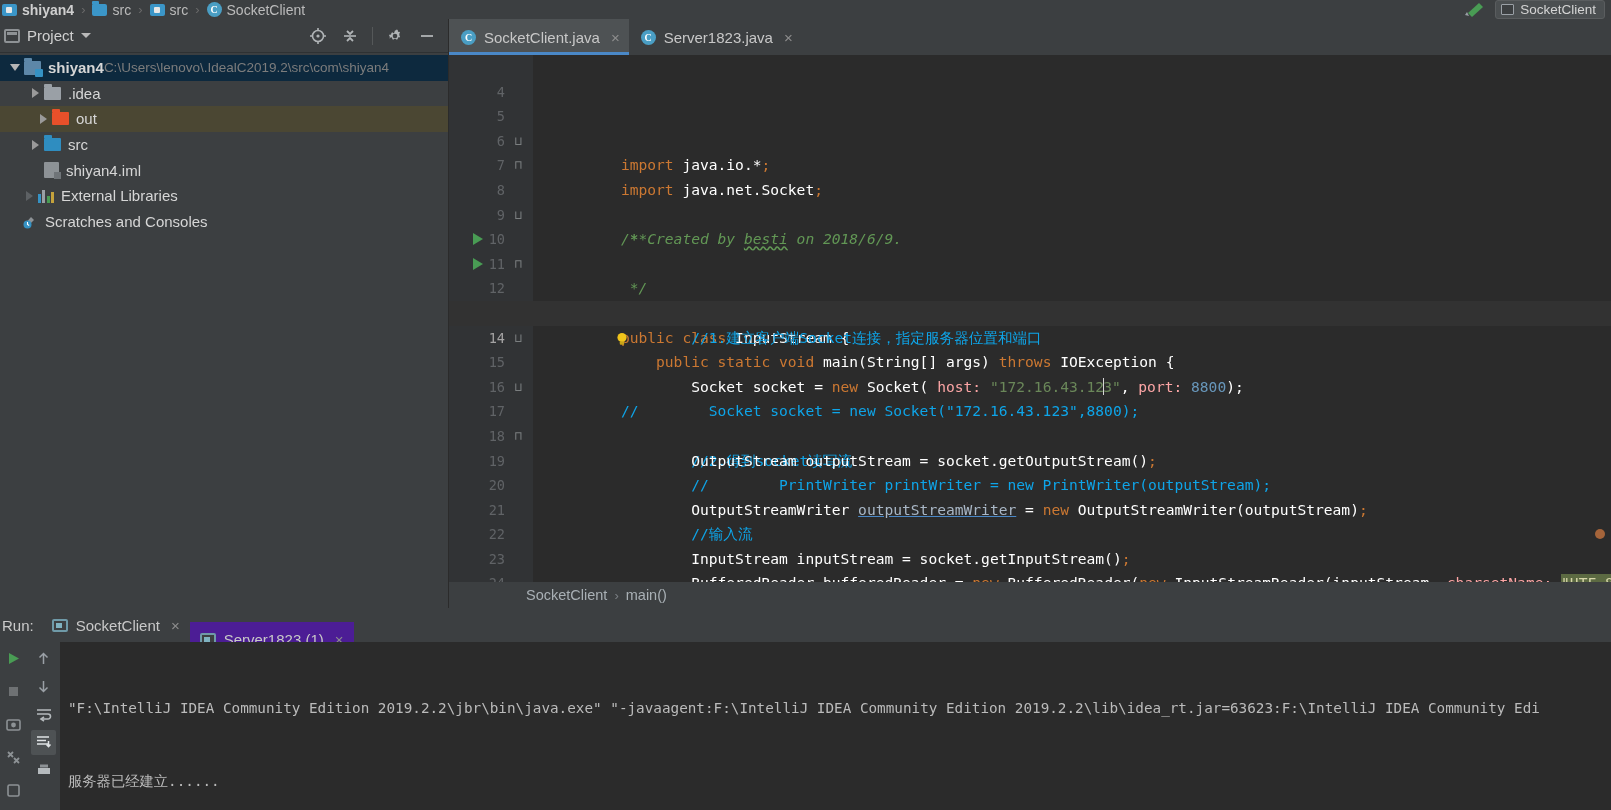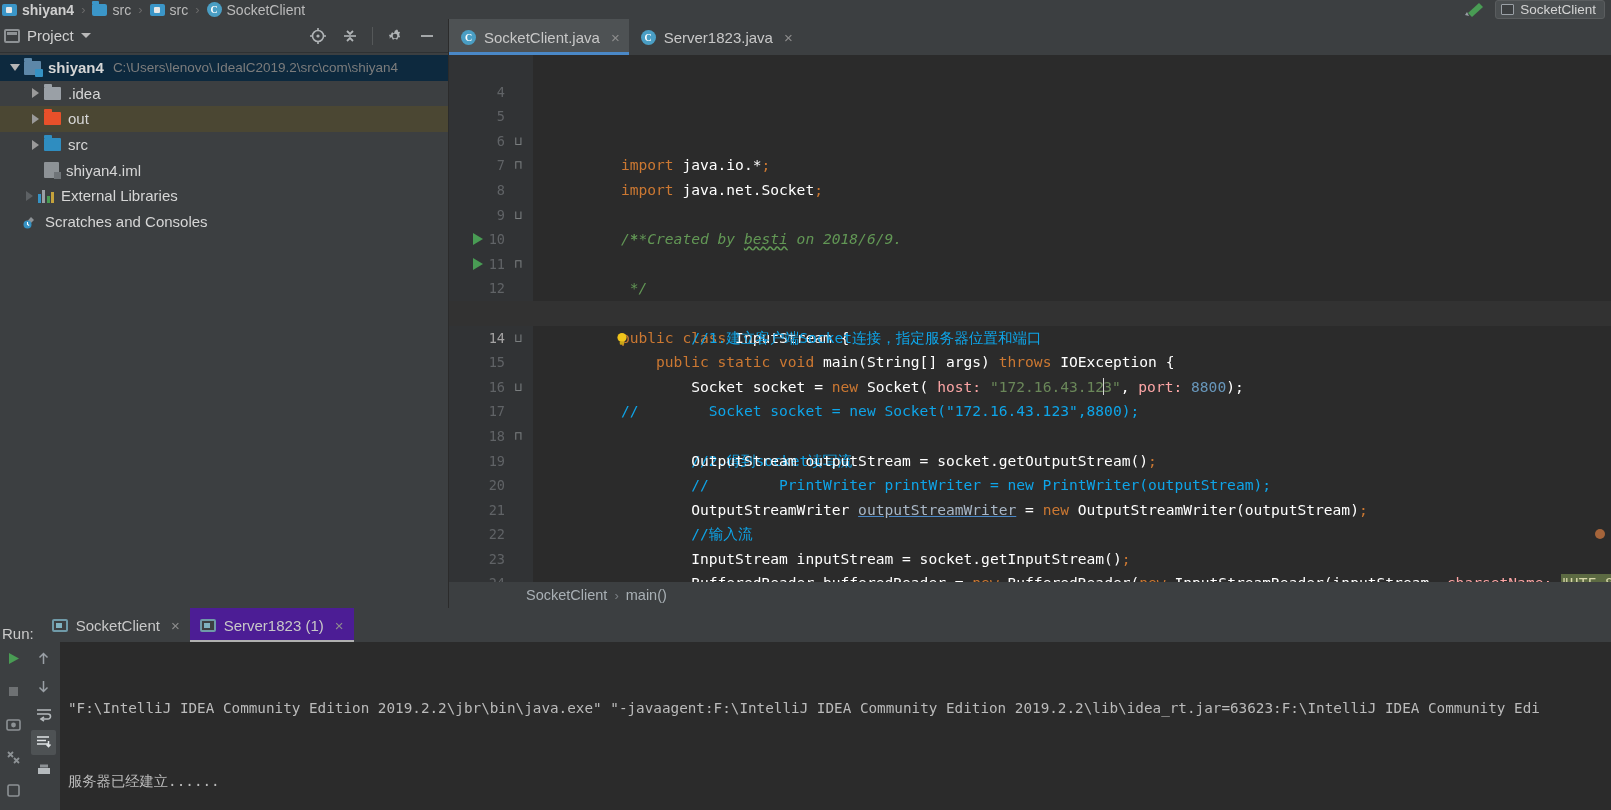--- a/index.html
+++ b/index.html
@@ -56,21 +56,21 @@
   .vsep { width: 1px; height: 18px; background: #555859; margin: 0 5px; }
 
   .tree { padding-top: 2px; font-size: 15px; color: #d6d6d6; }
   .trow { height: 25.6px; display: flex; align-items: center; padding-left: 6px; gap: 0; white-space: nowrap; }
   .trow.sel { background: #0d293e; }
   .trow.hl  { background: #4b4733; }
   .tarrow { width: 18px; display:flex; align-items:center; justify-content:center; flex: 0 0 18px; }
   .tarrow .t-r { width:0;height:0;border-top:5px solid transparent;border-bottom:5px solid transparent;border-left:7px solid #9a9a9a;}
   .tarrow .t-d { width:0;height:0;border-left:5px solid transparent;border-right:5px solid transparent;border-top:7px solid #b5b5b5;}
   .tlabel { margin-left: 7px; }
-  .tpath { color: #7c7c7c; font-size: 13.5px; margin-left: 9px; }
+  .tpath { color: #7c7c7c; font-size: 13.5px; }
   .ic-mod { width: 17px; height: 14px; background: #5d87a8; border-radius: 1px; position: relative; }
   .ic-mod::before { content:""; position:absolute; left:0; top:-3px; width:8px;height:3px;background:#5d87a8;border-radius:1px 1px 0 0;}
   .ic-mod::after { content:""; position:absolute; right:-2px; bottom:-2px; width:8px;height:8px;background:#3592c4;border-radius:1px;}
   .ic-f-grey { width: 17px; height: 13px; background: #9aa0a6; border-radius: 1px; position: relative; }
   .ic-f-grey::before { content:""; position:absolute; left:0; top:-3px; width:8px;height:3px;background:#9aa0a6;border-radius:1px 1px 0 0;}
   .ic-f-orange { width: 17px; height: 13px; background: #e8502a; border-radius: 1px; position: relative; }
   .ic-f-orange::before { content:""; position:absolute; left:0; top:-3px; width:8px;height:3px;background:#e8502a;border-radius:1px 1px 0 0;}
   .ic-f-blue { width: 17px; height: 13px; background: #2f8dc0; border-radius: 1px; position: relative; }
   .ic-f-blue::before { content:""; position:absolute; left:0; top:-3px; width:8px;height:3px;background:#2f8dc0;border-radius:1px 1px 0 0;}
   .ic-iml { width: 15px; height: 16px; background: #8d9296; border-radius: 1px; position: relative; }
@@ -131,21 +131,21 @@
 
   .breadcrumb-bar {
     position: absolute; left: 0; bottom: 0; width: 100%; height: 26px;
     background: #3c3f41; display: flex; align-items: center; padding-left: 77px; gap: 7px;
     font-size: 14.5px; color: #a9b0b5;
   }
   .bc-sep { color: #7a7f83; font-size: 13px; }
 
   
   .run-panel { position: absolute; left: 0; top: 608px; width: 1611px; height: 202px; background: #3c3f41; }
-  .run-header { height: 34px; display: flex; align-items: flex-end; }
+  .run-header { height: 34px; display: flex; align-items: center; }
   .run-label { font-size: 15px; color: #cacaca; padding: 0 8px 0 2px; }
   .rtab { display: flex; align-items: center; gap: 8px; padding: 0 10px; height: 34px; font-size: 15px; color: #c8c8c8; position: relative;}
   .rtab.active { background: #4c1d95; margin-top: 28px; }
   .rtab.active::after { content:""; position:absolute;left:0;right:0;bottom:0;height:2px;background:#b0b0b0;}
   .ic-console { width: 16px; height: 13px; border: 2px solid #6f9aa8; border-radius: 2px; background: #3c3f41; position: relative; }
   .ic-console::after { content:""; position:absolute; left:2px; top:2px; width:6px;height:5px; background:#7fb2c0; }
 
   .run-body { position: absolute; left: 0; top: 34px; right: 0; bottom: 0; display: flex; }
   .run-side-a { width: 27px; background: #3c3f41; padding-top: 4px; display: flex; flex-direction: column; align-items: center; gap: 8px; }
   .run-side-b { width: 33px; background: #3c3f41; padding-top: 4px; display: flex; flex-direction: column; align-items: center; gap: 3px; }
@@ -247,21 +247,21 @@
       </div>
 
       <div class="trow" style="padding-left:26px">
         <span class="tarrow">
             <span class="t-r"></span>
           </span>
         <span class="ic-f-grey"></span>
         <span class="tlabel">.idea</span>
       </div>
 
-      <div class="trow hl" style="padding-left:26px">
+      <div class="trow hl" style="padding-left:34px">
         <span class="tarrow">
             <span class="t-r"></span>
           </span>
         <span class="ic-f-orange"></span>
         <span class="tlabel">out</span>
       </div>
 
       <div class="trow" style="padding-left:26px">
         <span class="tarrow">
             <span class="t-r"></span>

